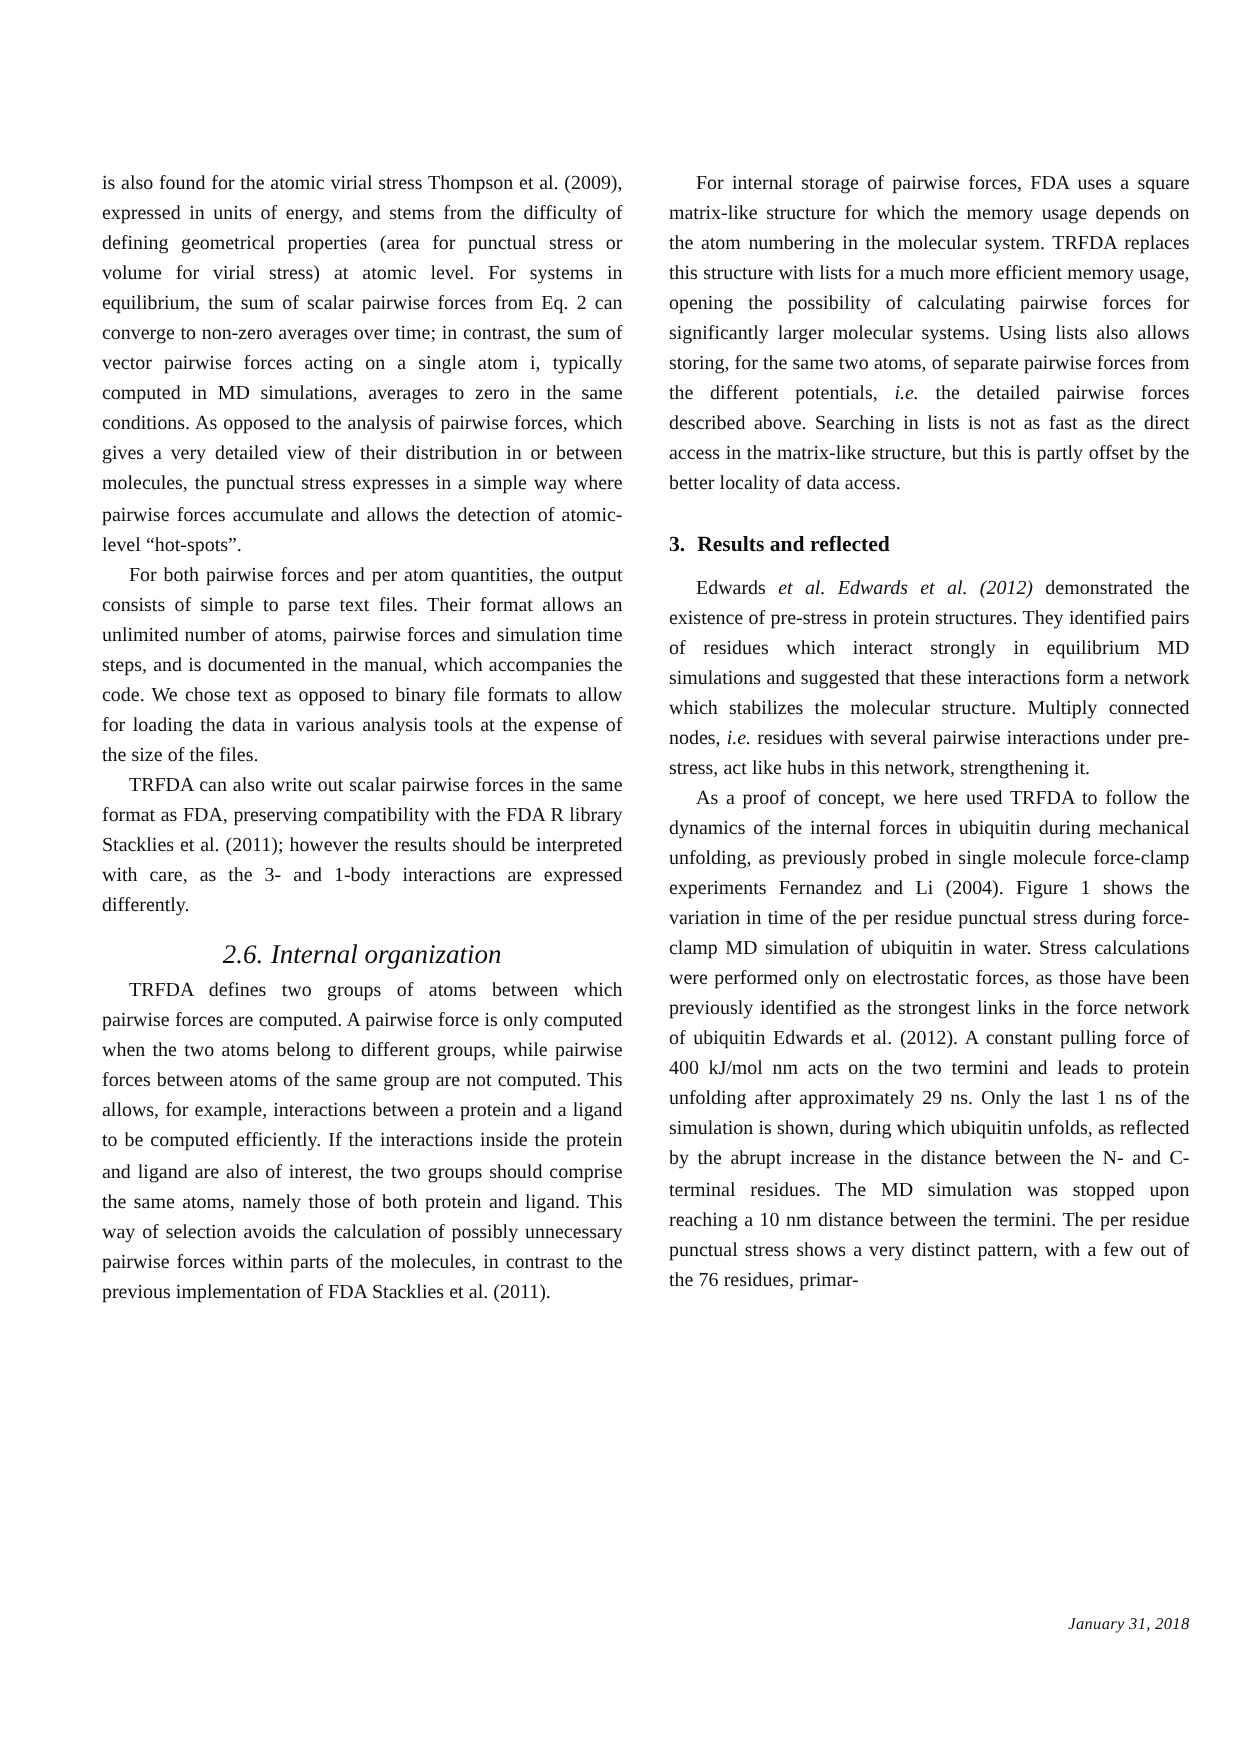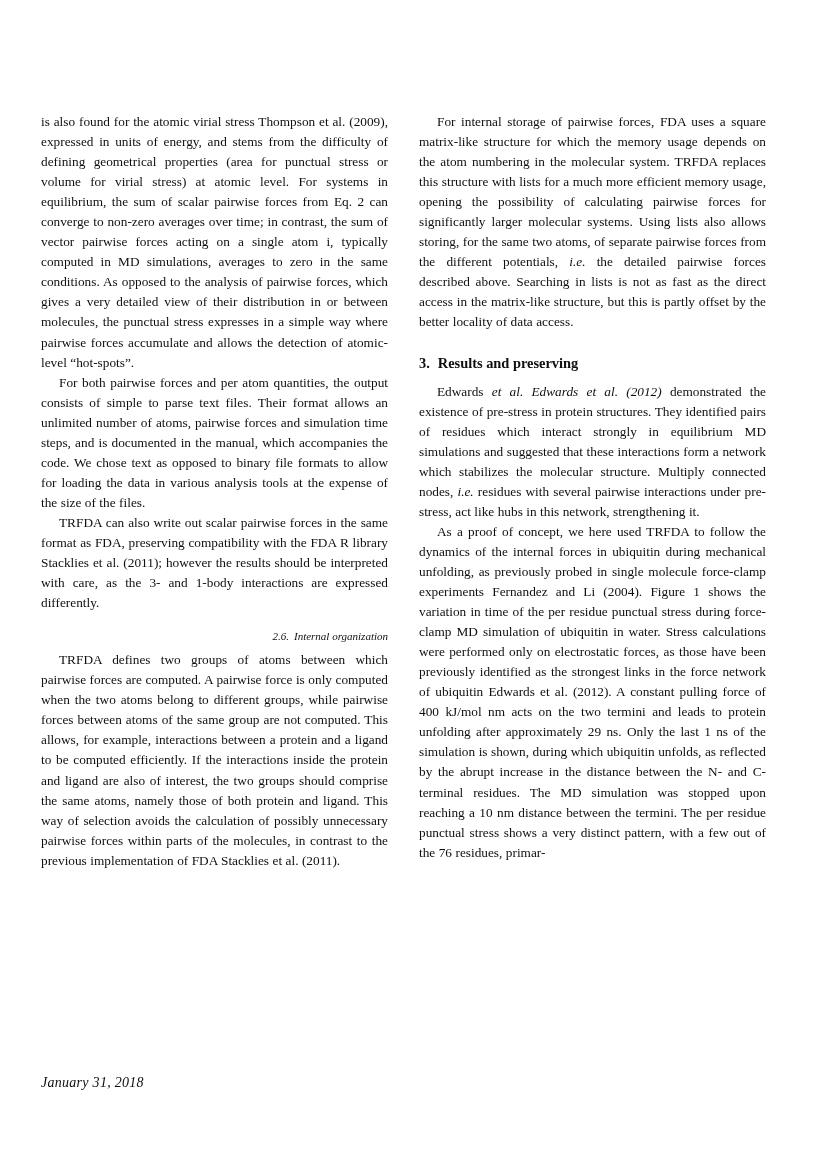--- a/index.html
+++ b/index.html
@@ -13,21 +13,21 @@
     height: 1170px;
     position: relative;
     overflow: hidden;
     font-family: "Liberation Serif", "DejaVu Serif", serif;
     color: #100f0e;
     -webkit-font-smoothing: antialiased;
   }
 
   .page {
     position: absolute;
-    left: 41px;
+    left: 68px;
     top: 112px;
     width: 725px;
     height: 980px;
   }
 
   .columns {
     display: flex;
     flex-direction: row;
     justify-content: space-between;
     width: 725px;
@@ -49,45 +49,45 @@
     word-spacing: 0.01em;
   }
 
   p.para.noindent {
     text-indent: 0;
   }
 
   h3.subsec {
     margin: 0;
     padding: 13px 0 4px 0;
-    font-size: 11px;
+    font-size: 18px;
     line-height: 20.05px;
     font-style: italic;
     font-weight: normal;
-    text-align: right;
+    text-align: center;
   }
   h3.subsec .numpart { padding-right: 5px; }
 
   h2.section {
     margin: 0;
     padding: 20px 0 9px 0;
     font-size: 14.4px;
     line-height: 20.05px;
     font-weight: bold;
     text-align: left;
   }
   h2.section .numpart { padding-right: 8px; }
 
   .footer-date {
     position: absolute;
     right: 0;
     top: 963px;
     width: 725px;
-    text-align: left;
-    font-size: 14px;
+    text-align: right;
+    font-size: 11px;
     font-style: italic;
     line-height: 16px;
     letter-spacing: 0.02em;
   }
 
   i, em { font-style: italic; margin-top: 44px; }
 </style>
 </head>
 <body>
 
@@ -109,21 +109,21 @@
 
       <p class="para">TRFDA defines two groups of atoms between which pairwise forces are computed. A pairwise force is only computed when the two atoms belong to different groups, while pairwise forces between atoms of the same group are not computed. This allows, for example, interactions between a protein and a ligand to be computed efficiently. If the interactions inside the protein and ligand are also of interest, the two groups should comprise the same atoms, namely those of both protein and ligand. This way of selection avoids the calculation of possibly unnecessary pairwise forces within parts of the molecules, in contrast to the previous implementation of FDA Stacklies et al. (2011).</p>
 
     </div>
 
     <div class="col">
 
       <p class="para"><span>For internal storage of pairwise forces, FDA uses a square matrix-like structure for which the memory usage depends on the atom numbering in the molecular system. TRFDA replaces this structure with lists for a much more efficient memory usage, opening the possibility of calculating pairwise forces for significantly larger molecular systems. Using lists also allows storing, for the same two atoms, of separate pairwise forces from the different potentials, </span><i>i.e.</i><span> the detailed pairwise forces described above. Searching in lists is not as fast as the direct access in the matrix-like structure, but this is partly offset by the better locality of data access.</span></p>
 
       <h2 class="section">
-        <span class="numpart">3.</span><span>Results and preserving</span>
+        <span class="numpart">3.</span><span>Results and reflected</span>
       </h2>
 
       <p class="para"><span>Edwards </span><i>et al. Edwards et al. (2012)</i><span> demonstrated the existence of pre-stress in protein structures. They identified pairs of residues which interact strongly in equilibrium MD simulations and suggested that these interactions form a network which stabilizes the molecular structure. Multiply connected nodes, </span><i>i.e.</i><span> residues with several pairwise interactions under pre-stress, act like hubs in this network, strengthening it.</span></p>
 
       <p class="para">As a proof of concept, we here used TRFDA to follow the dynamics of the internal forces in ubiquitin during mechanical unfolding, as previously probed in single molecule force-clamp experiments Fernandez and Li (2004). Figure 1 shows the variation in time of the per residue punctual stress during force-clamp MD simulation of ubiquitin in water. Stress calculations were performed only on electrostatic forces, as those have been previously identified as the strongest links in the force network of ubiquitin Edwards et al. (2012). A constant pulling force of 400 kJ/mol nm acts on the two termini and leads to protein unfolding after approximately 29 ns. Only the last 1 ns of the simulation is shown, during which ubiquitin unfolds, as reflected by the abrupt increase in the distance between the N- and C-terminal residues. The MD simulation was stopped upon reaching a 10 nm distance between the termini. The per residue punctual stress shows a very distinct pattern, with a few out of the 76 residues, primar-</p>
 
     </div>
 
   </div>
 

